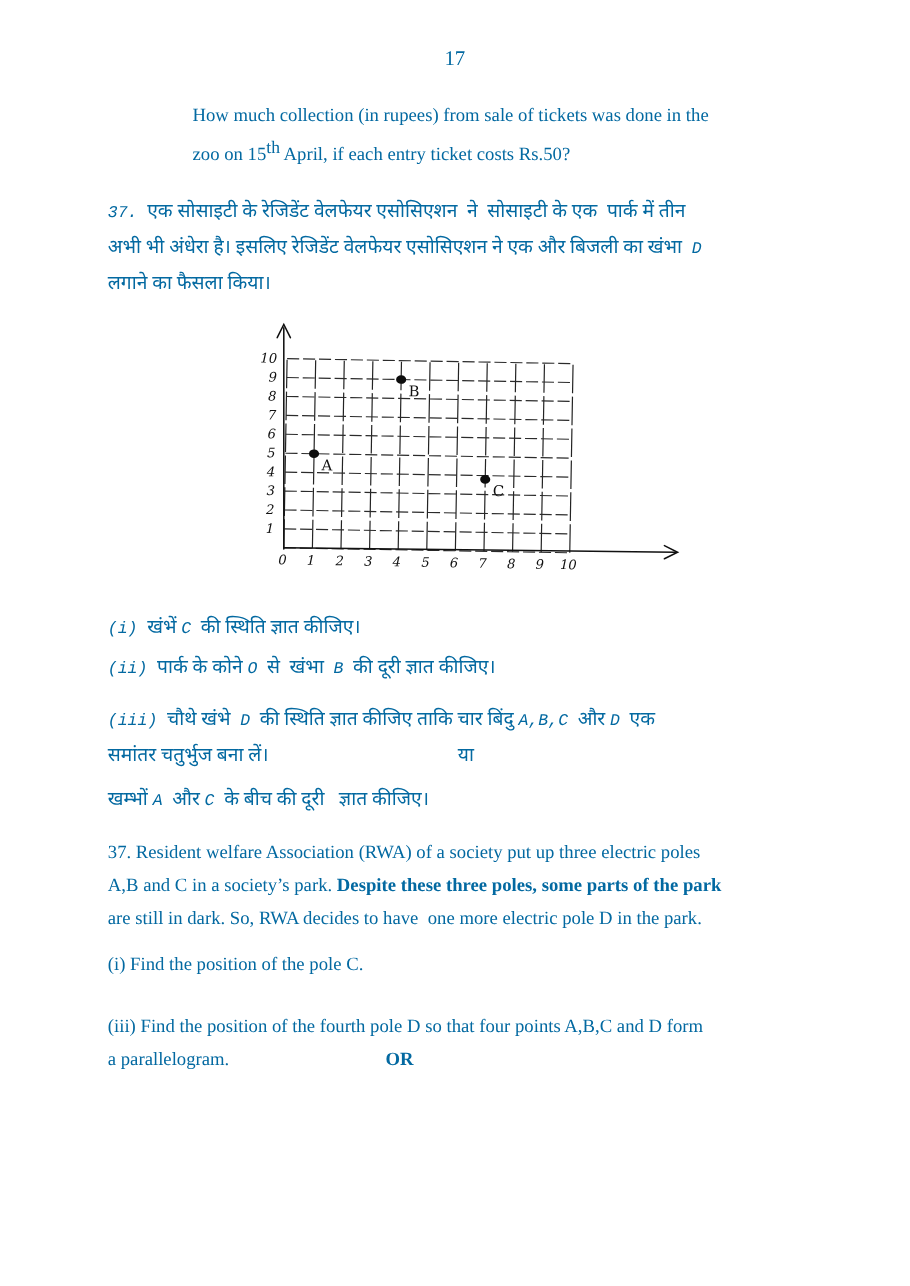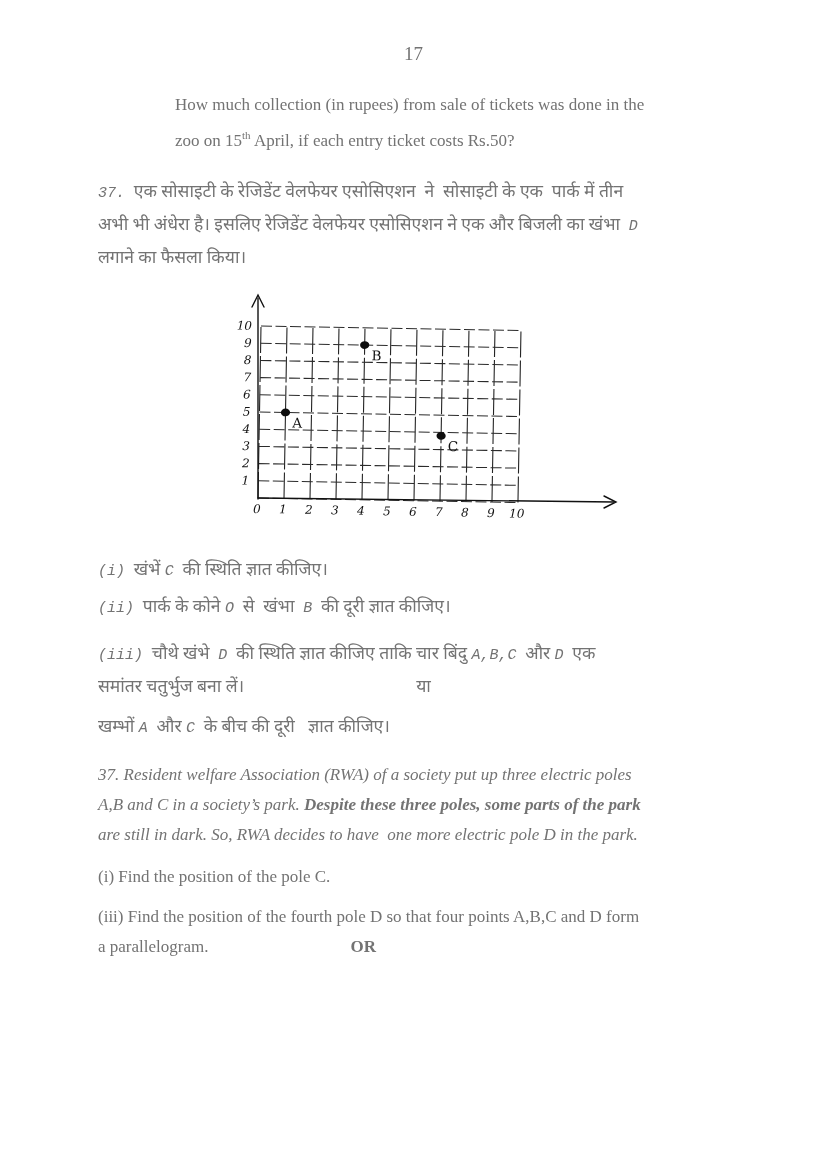--- a/index.html
+++ b/index.html
@@ -4,48 +4,48 @@
 <style>
   html,body{margin:0;padding:0;background:#ffffff;}
   .page{
     position:relative;
     width:827px;height:1169px;
     box-sizing:border-box;
     padding:42px 98px 0 98px;
     background:#ffffff;
     overflow:hidden;
     font-family:"Liberation Serif","DejaVu Serif","DejaVu Sans",serif;
-    font-size:17px;color:#737373;
+    font-size:17px;color:#0369a1;
   }
   .line{white-space:pre-wrap;}
   
   .s-en{}
   .s-enb{font-weight:bold;}
   .s-hi{}
   .s-mono{font-family:"Liberation Mono","DejaVu Sans Mono",monospace;font-style:italic;font-size:15px;}
-  .s-sup{vertical-align:super;font-size:11px;}
+  .s-sup{vertical-align:super;font-size:16px;}
   .s-gap1{display:inline-block;width:172px;}
   .s-gap2{display:inline-block;width:142px;}
   
   .pagenum{text-align:center;font-size:19px;line-height:24px;}
   .b-q36{margin:24px 0 0 77px;line-height:29px;}
   .b-q37hi{margin-top:20px;line-height:30px;font-size:17.5px;}
   .b-fig{margin:14px 0 0 130px;width:410px;height:250px;}
   .b-inst{margin-top:8px;line-height:30px;font-size:17.5px;}
   .hiblk{line-height:30px;font-size:17.5px;}
   .b-qi{margin-top:18px;}
   .b-qii{margin-top:4px;}
   .b-qiii{margin-top:14px;}
   .b-alt{margin-top:10px;}
   .enblk{line-height:30px;}
-  .b-en{margin-top:16px;font-style:italic;}
+  .b-en{margin-top:16px;}
   .b-based{margin-top:6px;}
   .b-ei{margin-top:12px;}
   .b-eii{margin-top:12px;}
-  .b-eiii{margin-top:10px;}
+  .b-eiii{margin-top:26px;}
   
   .grid{stroke:#2b2b2b;stroke-width:1.05;stroke-dasharray:11 3.5;fill:none;}
   .gridv{stroke:#242424;stroke-width:1.1;stroke-dasharray:26 3;fill:none;}
   .axis{stroke:#111;stroke-width:1.4;fill:none;stroke-linecap:round;}
   .tick{font:italic 12px "DejaVu Serif",serif;fill:#111;}
   .tx{text-anchor:middle;}
   .ty{text-anchor:end;}
   .pt{fill:#0d0d0d;}
   .ptlabel{font:13.5px "DejaVu Serif",serif;fill:#111;letter-spacing:1px;}
 </style>

